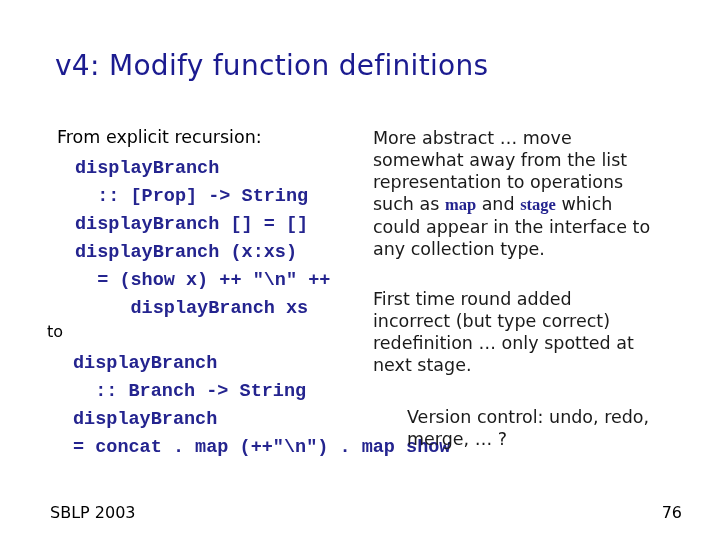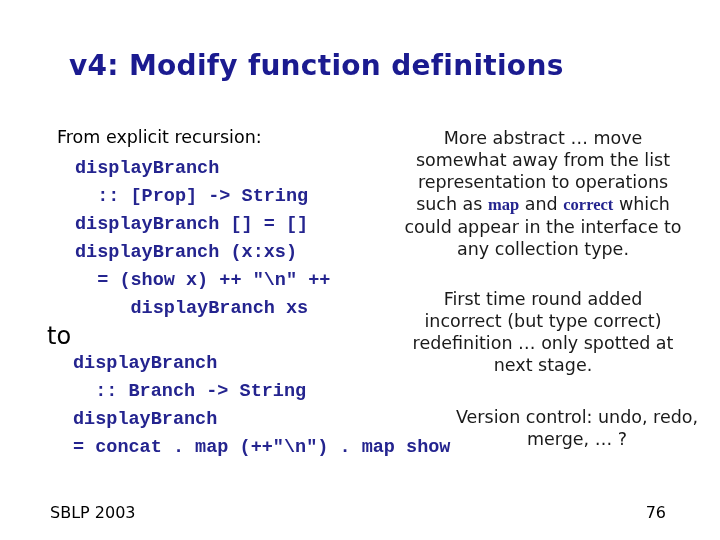--- a/index.html
+++ b/index.html
@@ -9,68 +9,66 @@
     height: 540px;
     background: #ffffff;
     overflow: hidden;
     font-family: "DejaVu Sans", sans-serif;
     color: #1a1a1a;
   }
   .abs { position: absolute; }
   .title {
     left: 55px; top: 49px;
     font-size: 28px;
-    font-weight: bold;
+    font-weight: normal;
     color: #1b1b90;
     letter-spacing: 0.3px;
     white-space: nowrap;
-    margin-left: 14px;
   }
   .body-label {
     font-size: 17.5px;
     color: #000000;
     white-space: nowrap;
   }
   .intro-label { left: 57px; top: 127px; }
-  .to-label   { left: 47px; top: 322px; font-size: 24px; }
+  .to-label   { left: 47px; top: 322px; font-size: 16px; }
   .code-block {
     font-family: Liberation Mono, monospace;
     font-weight: bold;
     color: #24248f;
     font-size: 18.5px;
     line-height: 28px;
     white-space: pre;
   }
   .code-block-1 { left: 75px; top: 155px; }
   .code-block-2 { left: 73px; top: 350px; }
   .para {
     left: 373px;
     width: 340px;
     font-size: 17.5px;
     line-height: 22px;
     color: #1a1a1a;
     white-space: pre;
-    text-align: center;
   }
   .para-1 { top: 127px; }
   .para-2 { top: 288px; }
   .para-3 { top: 406px; margin-left: 34px; }
   .inline-code {
     font-family: Liberation Serif, serif;
     font-weight: bold;
     color: #24248f;
     font-size: 16.5px;
   }
   .footer-text {
     font-size: 16px;
     color: #000000;
     white-space: nowrap;
   }
   .footer-left  { left: 50px;  top: 503px; }
-  .footer-right { right: 54px; top: 503px; }
+  .footer-right { right: 38px; top: 503px; }
 </style>
 </head>
 <body>
 
 <div class="slide">
 
   <div class="abs title">v4: Modify function definitions</div>
 
   <div class="abs body-label intro-label">From explicit recursion:</div>
 
@@ -84,21 +82,21 @@
   <div class="abs body-label to-label">to</div>
 
   <div class="abs code-block code-block-2">displayBranch
   :: Branch -&gt; String
 displayBranch
 = concat . map (++"\n") . map show</div>
 
   <div class="abs para para-1"><span>More abstract … move
 somewhat away from the list
 representation to operations
-such as </span><span class="inline-code">map</span><span> and </span><span class="inline-code">correct</span><span> which
+such as </span><span class="inline-code">map</span><span> and </span><span class="inline-code">stage</span><span> which
 could appear in the interface to
 any collection type.</span></div>
 
   <div class="abs para para-2">First time round added
 incorrect (but type correct)
 redefinition … only spotted at
 next stage.</div>
 
   <div class="abs para para-3">Version control: undo, redo,
 merge, … ?</div>

